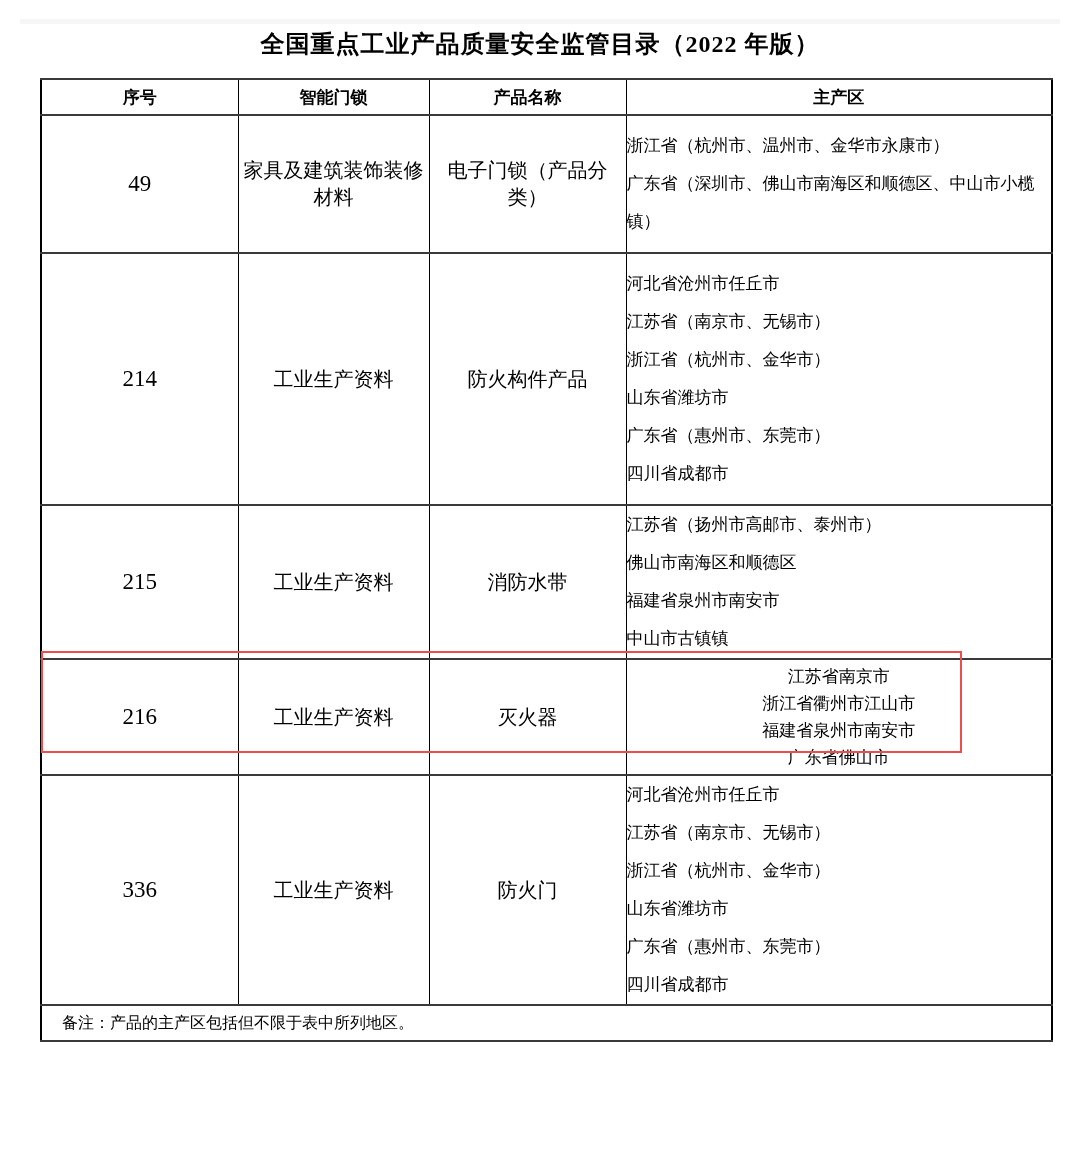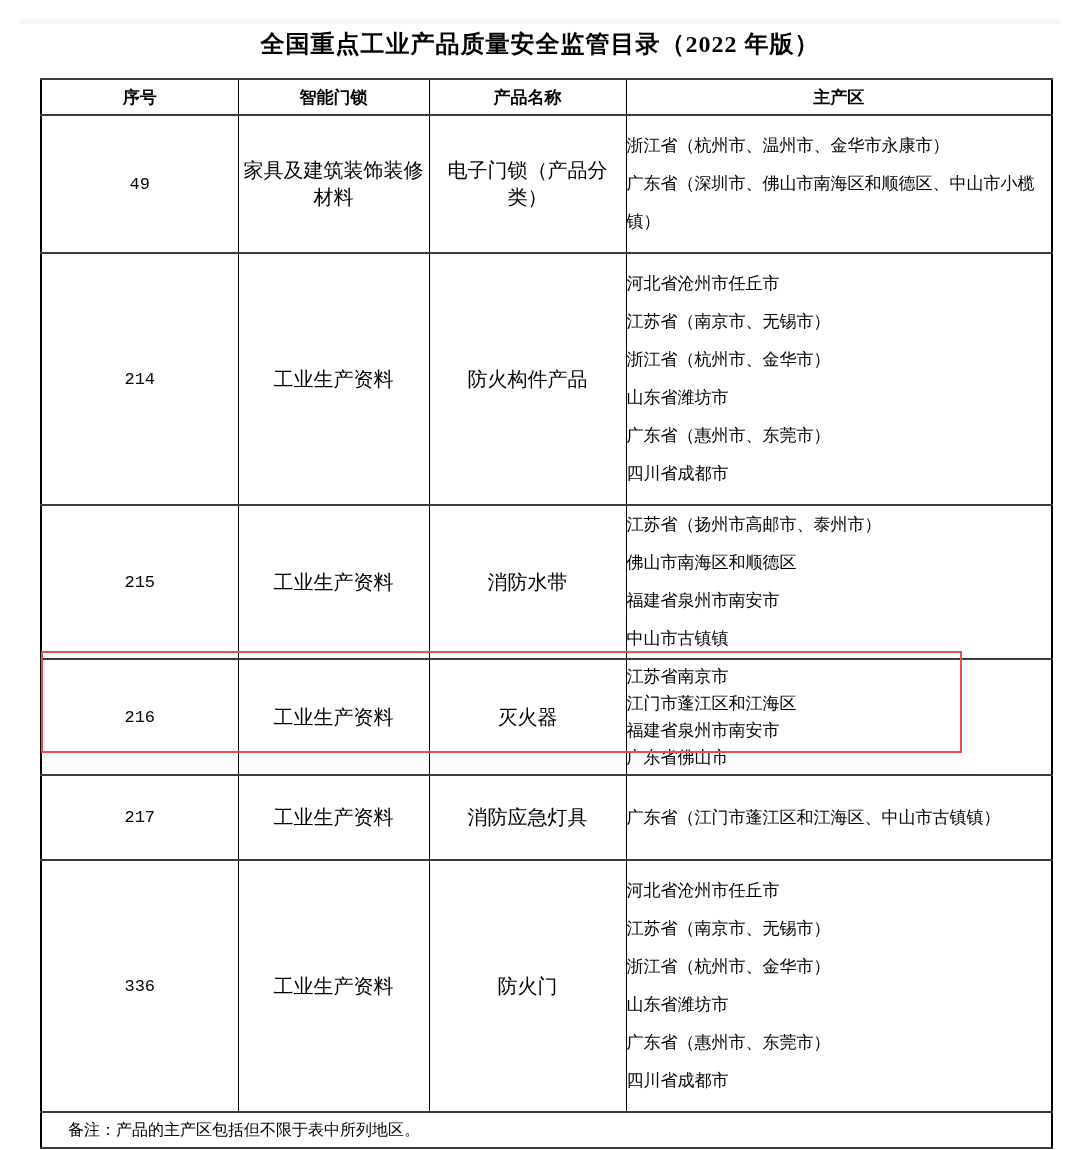--- a/index.html
+++ b/index.html
@@ -57,47 +57,48 @@
     height: 34px;
     font-size: 17px;
     font-weight: 700;
     text-align: center;
   }
   td.cell-center {
     text-align: center;
     font-size: 20px;
   }
   td.cell-serial {
-    font-family: Liberation Mono, monospace;
-    font-size: 17px;
+    font-family: Liberation Serif, serif;
+    font-size: 23px;
   }
   td.cell-regions {
     text-align: left;
     padding: 8px 12px 8px 20px;
     font-size: 17px;
   }
   .region-line {
     line-height: 38px;
     white-space: normal;
   }
   tr.compact .region-line {
     line-height: 27px;
+    text-align: center;
   }
   
   tbody tr:nth-child(1) td { height: 136px; }
   tbody tr:nth-child(2) td { height: 250px; }
   tbody tr:nth-child(3) td { height: 143px; }
   tbody tr:nth-child(4) td { height: 114px; }
   tbody tr:nth-child(5) td { height: 83px;  }
   tbody tr:nth-child(6) td { height: 250px; }
   tfoot td.note-cell {
     height: 30px;
     font-size: 16px;
     text-align: left;
-    padding: 2px 26px;
+    padding: 2px 20px;
   }
   .highlight-box {
     position: absolute;
     left: 41px;
     top: 651px;
     width: 921px;
     height: 102px;
     border: 2px solid #ed4d4d;
     pointer-events: none;
     box-sizing: border-box;
@@ -160,31 +161,23 @@
             <div class="region-line">福建省泉州市南安市</div>
             <div class="region-line">中山市古镇镇</div>
           </td>
         </tr>
         <tr class="compact">
           <td class="cell-center cell-serial">216</td>
           <td class="cell-center">工业生产资料</td>
           <td class="cell-center">灭火器</td>
           <td class="cell-regions">
             <div class="region-line">江苏省南京市</div>
-            <div class="region-line">江门市蓬江区和江海区</div>
+            <div class="region-line">浙江省衢州市江山市</div>
             <div class="region-line">福建省泉州市南安市</div>
             <div class="region-line">广东省佛山市</div>
-          </td>
-        </tr>
-        <tr>
-          <td class="cell-center cell-serial">217</td>
-          <td class="cell-center">工业生产资料</td>
-          <td class="cell-center">消防应急灯具</td>
-          <td class="cell-regions">
-            <div class="region-line">广东省（江门市蓬江区和江海区、中山市古镇镇）</div>
           </td>
         </tr>
         <tr>
           <td class="cell-center cell-serial">336</td>
           <td class="cell-center">工业生产资料</td>
           <td class="cell-center">防火门</td>
           <td class="cell-regions">
             <div class="region-line">河北省沧州市任丘市</div>
             <div class="region-line">江苏省（南京市、无锡市）</div>
             <div class="region-line">浙江省（杭州市、金华市）</div>

